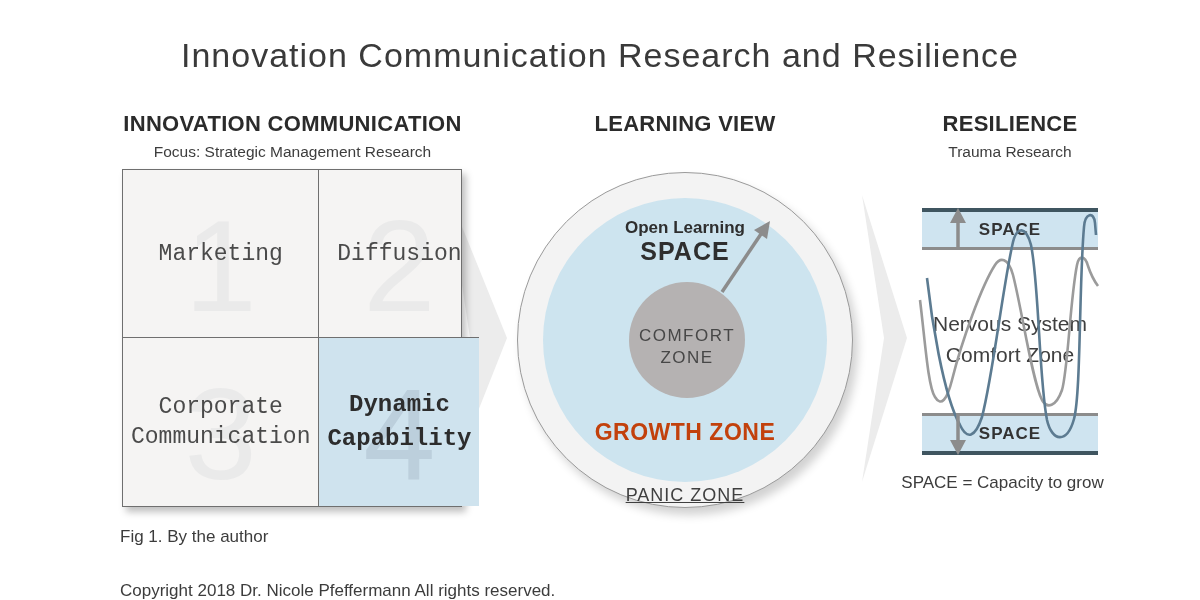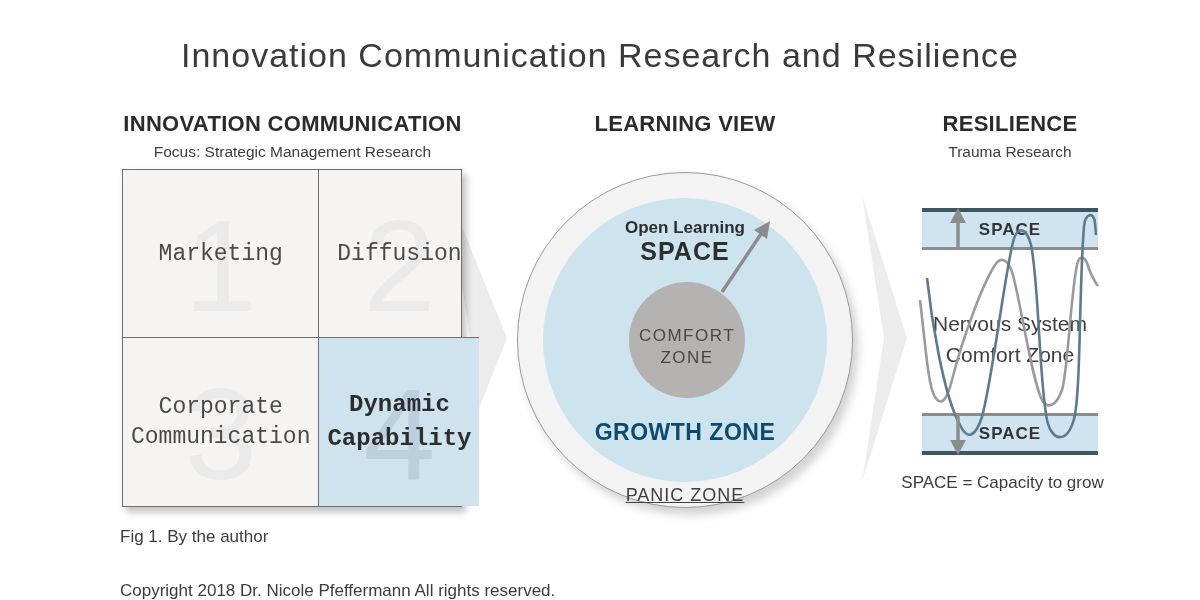--- a/index.html
+++ b/index.html
@@ -37,21 +37,21 @@
   .circle { border-radius:50%; }
   .ring-outer { left:517px; top:172px; width:336px; height:336px; background:#f3f3f3;
                 border:1px solid #9a9a9a; box-shadow:5px 7px 10px rgba(0,0,0,.18); z-index:1; }
   .ring-blue  { left:543px; top:198px; width:284px; height:284px; background:#cde4ef; z-index:1; }
   .ring-gray  { left:629px; top:282px; width:116px; height:116px; background:#b5b2b2; z-index:1; }
   .zone-txt { z-index:2; text-align:center; }
   .open-learning { left:585px; top:218px; width:200px; font-weight:bold; font-size:17px; color:#2e2e2e; }
   .open-space    { left:585px; top:237px; width:200px; font-weight:bold; font-size:25px; letter-spacing:1px; color:#2e2e2e; }
   .comfort { left:627px; top:325px; width:120px; font-size:17px; line-height:22px;
              letter-spacing:1.5px; color:#474747; }
-  .growth { left:585px; top:419px; width:200px; font-weight:bold; font-size:23px; letter-spacing:.5px; color:#0c4a6e; }
+  .growth { left:585px; top:419px; width:200px; font-weight:bold; font-size:23px; letter-spacing:.5px; color:#c2410c; }
   .panic  { left:585px; top:485px; width:200px; font-size:18px; letter-spacing:1px; color:#3f3f3f;text-decoration:underline; }
 
   
   .band { left:922px; width:176px; height:42px; background:#cfe4f0; z-index:1;
           display:flex; align-items:center; justify-content:center; }
   .band-top { top:208px; border-top:4px solid #3f5560; border-bottom:3px solid #8c8c8c; }
   .band-bot { top:413px; border-top:3px solid #8c8c8c; border-bottom:4px solid #3f5560; }
   .band .lbl { font-weight:bold; font-size:17px; letter-spacing:1px; color:#333; }
   .nervous { left:905px; top:308px; width:210px; text-align:center;
              font-size:21px; line-height:31px; color:#3f3f3f; z-index:1; }

